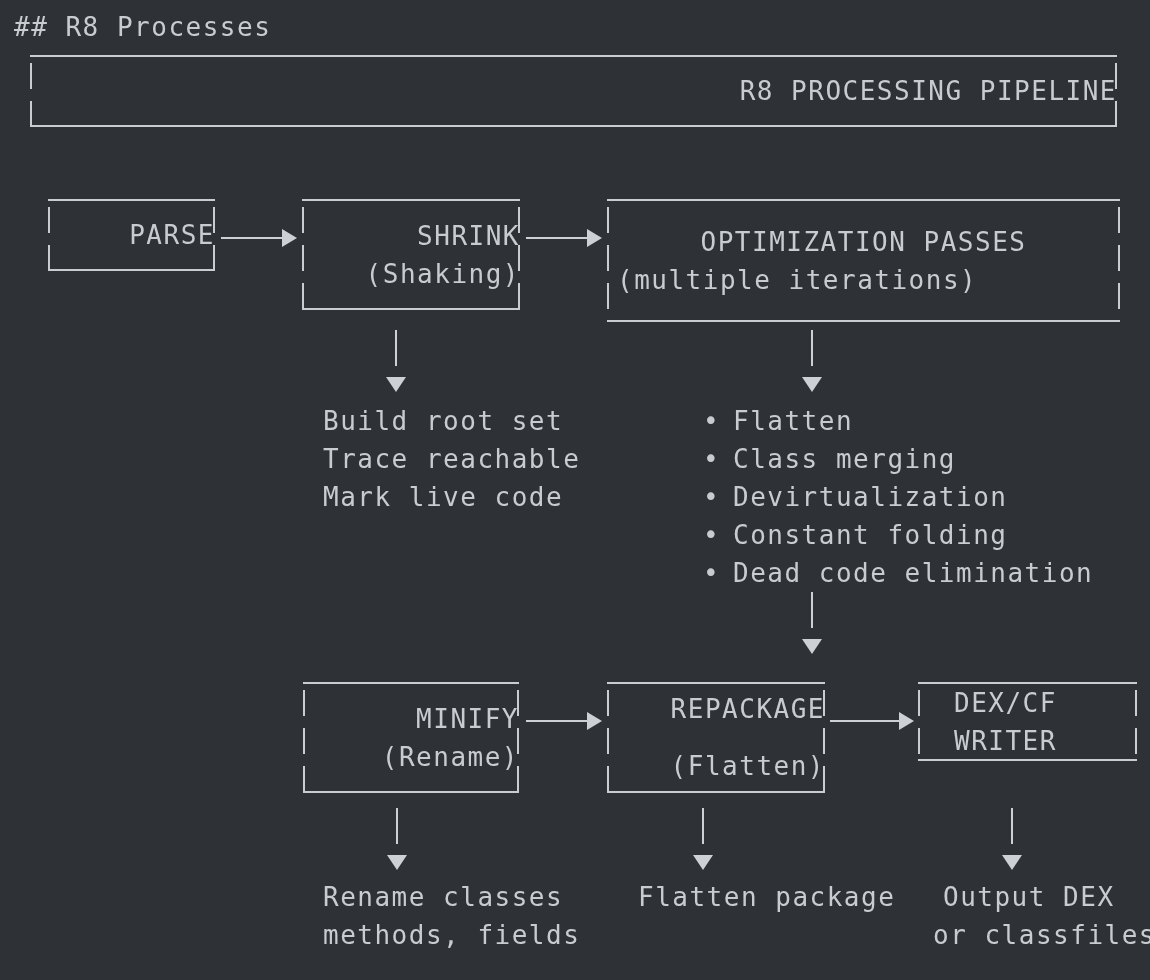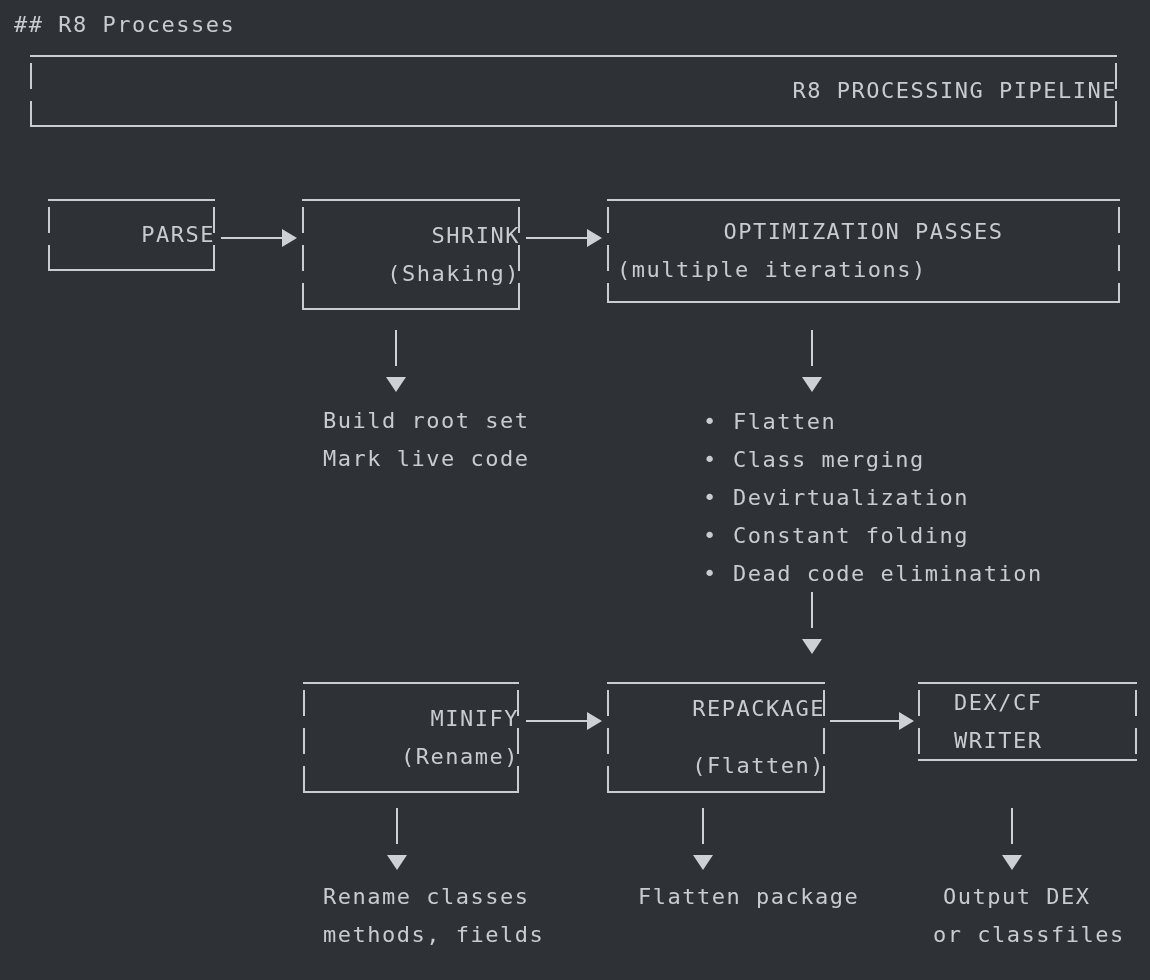--- a/index.html
+++ b/index.html
@@ -5,21 +5,21 @@
   :root{
     --bg:#2e3135;
     --fg:#c8ccd1;
     --line:#c9cdd2;
     --arrow:#cdd1d6;
   }
   html,body{margin:0;padding:0;background:var(--bg);}
   .canvas{
     position:relative;width:1150px;height:980px;background:var(--bg);
     font-family:"DejaVu Sans Mono","Liberation Mono",monospace;
-    font-size:22px;letter-spacing:1.5px;color:var(--fg);
+    font-size:26px;letter-spacing:1.5px;color:var(--fg);
     overflow:hidden;
   }
   .heading{position:absolute;white-space:pre;}
   
   .abox{
     position:absolute;box-sizing:border-box;
     border-top:2px solid var(--line);border-bottom:2px solid var(--line);
     display:flex;flex-direction:column;justify-content:center;align-items:flex-end;
   }
   .abox::before,.abox::after{
@@ -72,37 +72,38 @@
   <div class="abox" style="left:302px;top:199px;width:218px;height:111px;">
     <div class="boxline">SHRINK</div>
     <div class="boxline">(Shaking)</div>
   </div>
 
   <div class="harrow" style="left:526px;top:229px;width:76px;">
     <div class="shaft"></div>
     <div class="head"></div>
   </div>
 
-  <div class="abox" style="left:607px;top:199px;width:513px;height:104px;">
+  <div class="abox" style="left:607px;top:199px;width:513px;height:123px;">
     <div class="boxline" style="align-self:center;">OPTIMIZATION PASSES</div>
     <div class="boxline" style="align-self:flex-start;padding-left:10px;">(multiple iterations)</div>
   </div>
 
   <div class="varrow" style="left:385px;top:330px;">
     <div class="shaft"></div>
     <div class="head"></div>
   </div>
 
   <div class="varrow" style="left:801px;top:330px;">
     <div class="shaft"></div>
     <div class="head"></div>
   </div>
 
   <div class="tblock" style="left:295px;top:402px;">
     <div class="tline">Build root set</div>
+    <div class="tline">Trace reachable</div>
     <div class="tline">Mark live code</div>
   </div>
 
   <div class="tblock" style="left:703px;top:402px;">
     <div class="brow">
       <span class="bullet">•</span>
       <span>Flatten</span>
     </div>
     <div class="brow">
       <span class="bullet">•</span>

